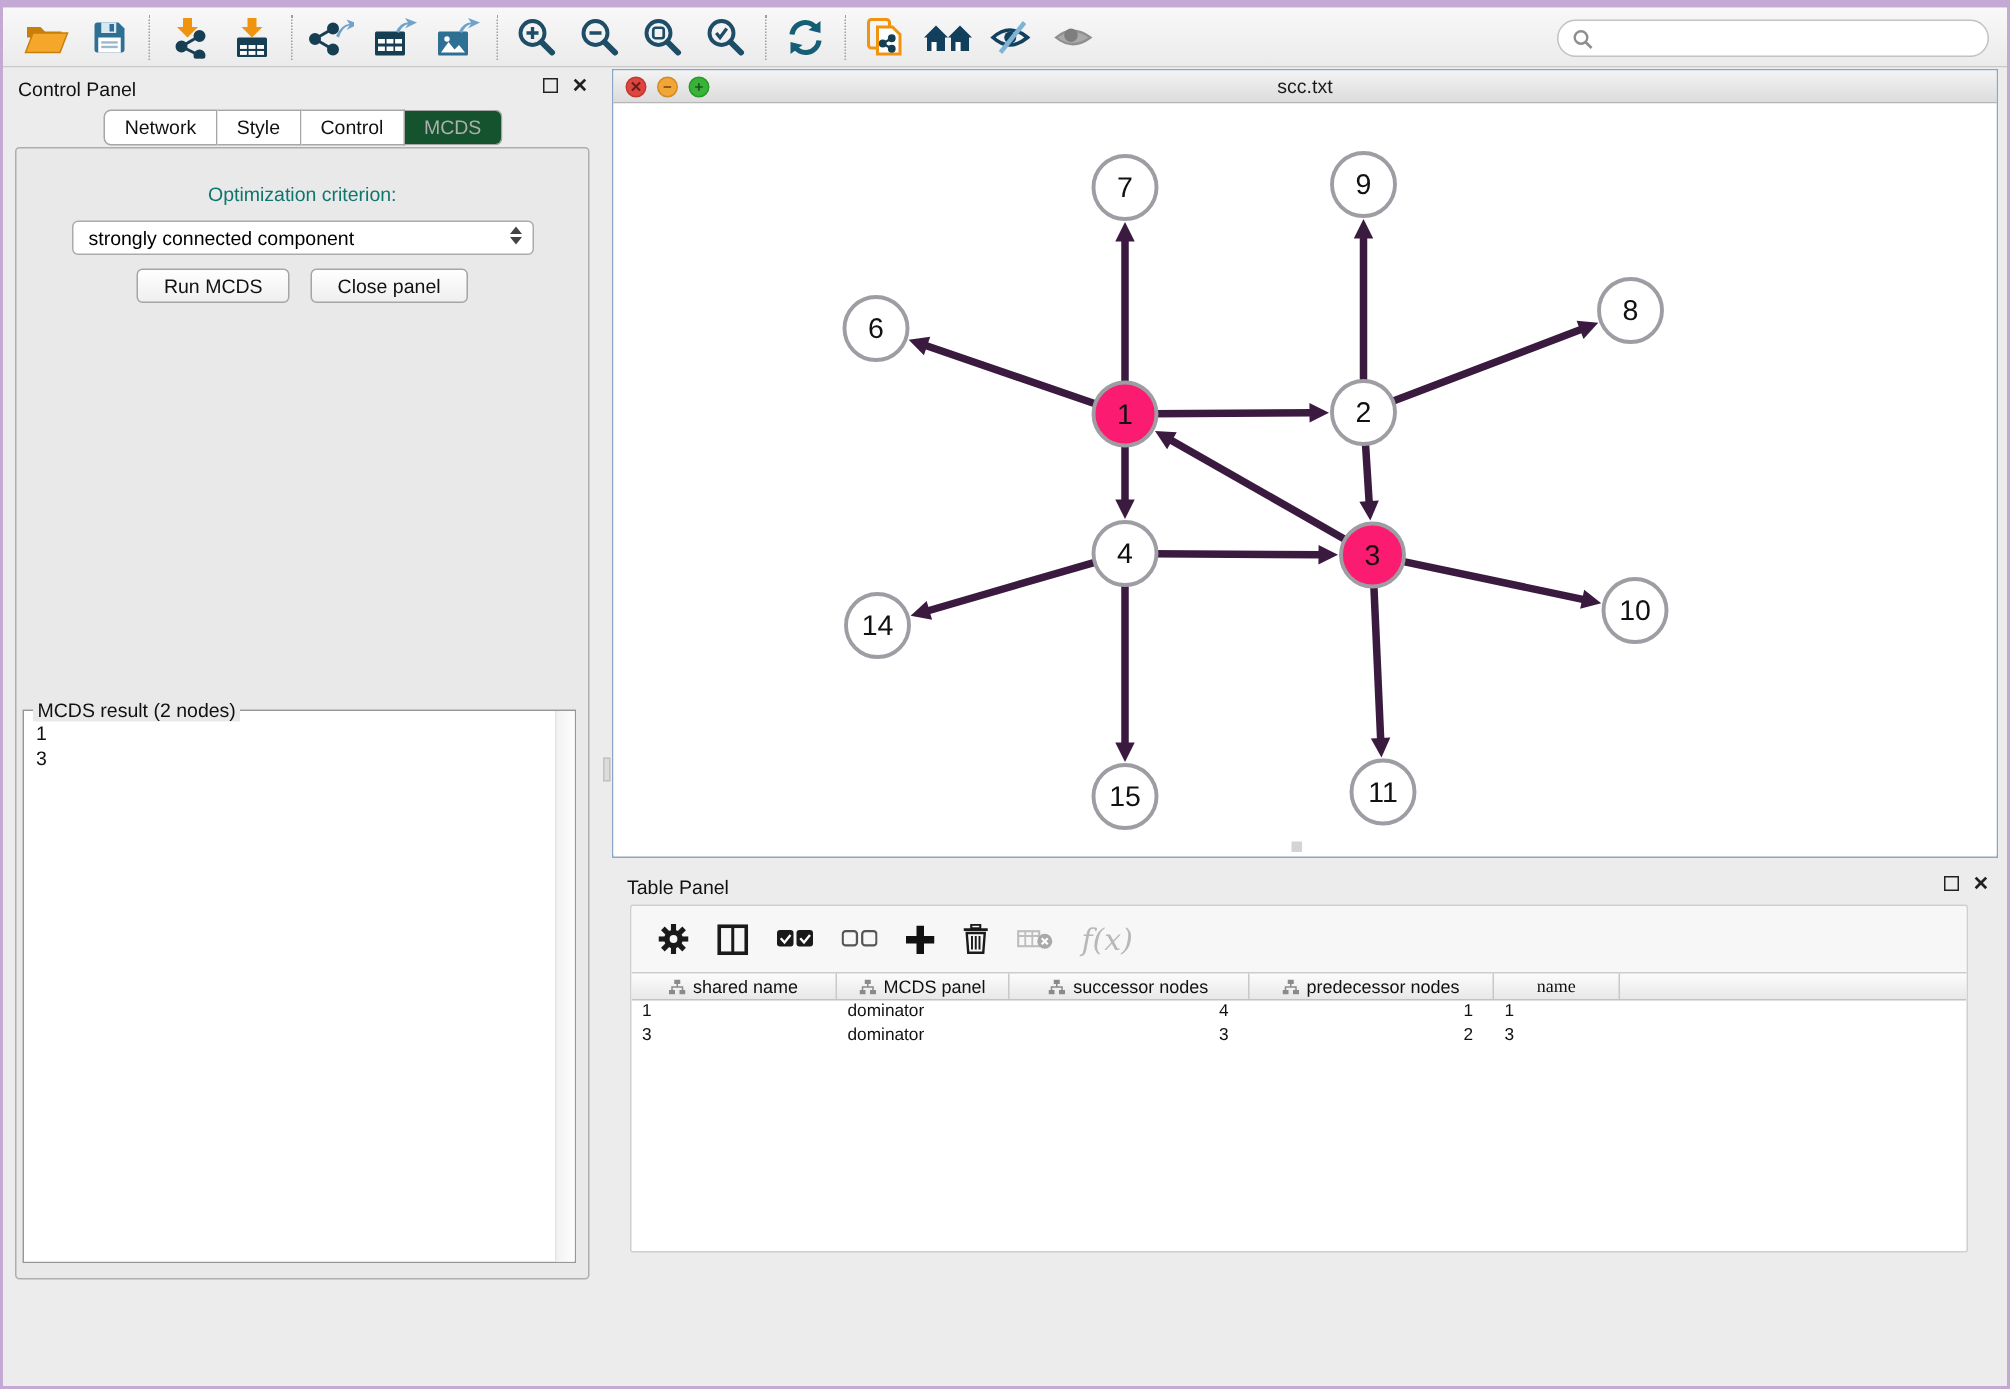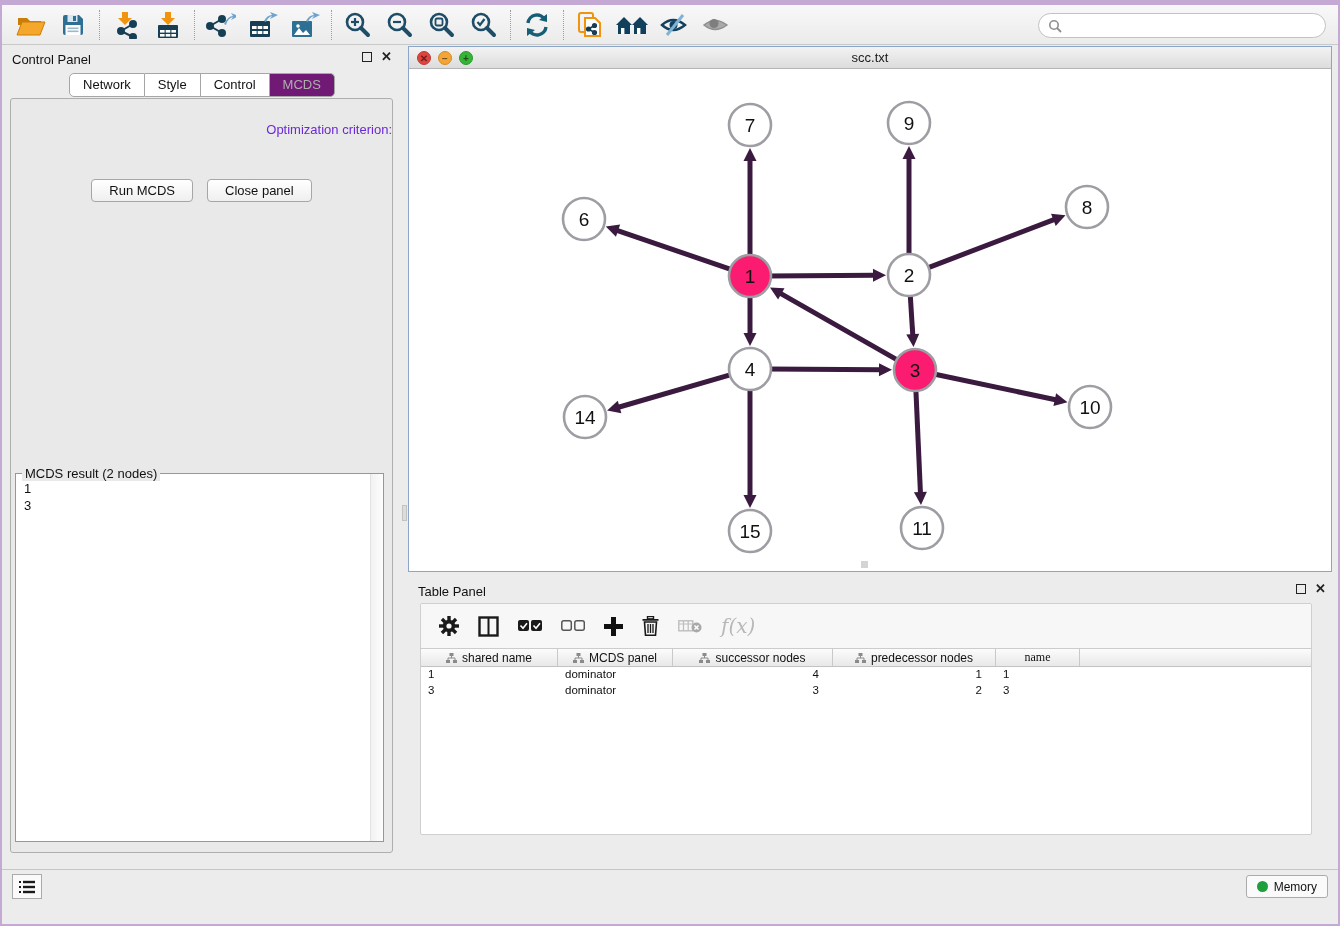--- a/index.html
+++ b/index.html
@@ -31,24 +31,24 @@
   .cp-header { height:28px; position:relative;text-align:center; }
   .panel-title { position:absolute; left:10px; top:7px; font-size:13px; color:#111; }
   .win-btns { position:absolute; right:10px; top:7px; display:flex; gap:9px; align-items:center; }
   .float-ic { width:10px; height:10px; border:1.6px solid #222; }
   .close-ic { font-size:13px; font-weight:bold; color:#222; line-height:10px; }
   .tabs-row { display:flex; justify-content:center; position:relative; z-index:2; }
   .tab { font-size:13px; padding:3px 13px 4px; background:#fff; border:1px solid #a6a6a6; border-left:none;
          color:#111; cursor:default; }
   .tab:first-child { border-left:1px solid #a6a6a6; border-radius:5px 0 0 5px; }
   .tab:last-child { border-radius:0 5px 5px 0; }
-  .tab.selected { background:#701a75; color:#aeaeae; }
+  .tab.selected { background:#14532d; color:#aeaeae; }
   .cp-content { position:absolute; left:8px; right:9px; top:53px; bottom:16px; border:1px solid #aeaeae;
                 border-radius:3px; background:#e9e9e9; }
-  .opt-label { margin-top:23px; text-align:right; font-size:13px; color:#6d28d9; }
+  .opt-label { margin-top:23px; text-align:center; font-size:13px; color:#0f766e; }
   .dropdown { position:absolute; left:37px; top:48px; width:308px; height:23px; background:#fff;
               border:1px solid #ababab; border-radius:4px; font-size:13px; line-height:21px; padding-left:10px; }
   .dd-arrows { position:absolute; right:7px; top:3px; display:flex; flex-direction:column; gap:2px; }
   .dd-arrows i { width:0; height:0; border-left:4px solid transparent; border-right:4px solid transparent; display:block; }
   .dd-up { border-bottom:5px solid #444; }
   .dd-down { border-top:5px solid #444; }
   .btn-row { position:absolute; top:80px; width:100%; display:flex; justify-content:center; gap:14px; }
   .btn { height:23px; padding:0 17px; background:linear-gradient(#ffffff,#efefef); border:1px solid #a6a6a6;
          border-radius:4px; font-size:13px; color:#111; line-height:21px; }
   .result-group { position:absolute; left:4px; right:8px; top:374px; bottom:10px; border:1px solid #979797; background:#fff; }
@@ -280,20 +280,27 @@
         </span>
       </div>
       <div class="tabs-row">
           <div class="tab">Network</div>
           <div class="tab">Style</div>
           <div class="tab">Control</div>
           <div class="tab selected">MCDS</div>
         </div>
       <div class="cp-content">
         <div class="opt-label">Optimization criterion:</div>
+        <div class="dropdown">
+          <span>strongly connected component</span>
+          <span class="dd-arrows">
+              <i class="dd-up"></i>
+              <i class="dd-down"></i>
+            </span>
+        </div>
         <div class="btn-row">
           <button class="btn">Run MCDS</button>
           <button class="btn">Close panel</button>
         </div>
         <div class="result-group">
           <span class="result-legend">MCDS result (2 nodes)</span>
           <div class="result-area">1
 3</div>
           <div class="result-scroll"></div>
         </div>
@@ -494,33 +501,13 @@
               <div class="td-cell" style="width: 115px; text-align: left;">dominator</div>
               <div class="td-cell" style="width: 160px; text-align: right;">3</div>
               <div class="td-cell" style="width: 163px; text-align: right;">2</div>
               <div class="td-cell" style="width: 84px; text-align: left;">3</div>
             </div>
           </div>
       </div>
     </div>
   </div>
 
-  <div class="statusbar">
-    <span class="list-btn">
-      <svg width="16" height="14" viewBox="0 0 16 14">
-        <g stroke="#1a1a1a" stroke-width="2.4">
-          <line x1="4" y1="2" x2="16" y2="2"></line>
-            <line x1="4" y1="7" x2="16" y2="7"></line>
-            <line x1="4" y1="12" x2="16" y2="12"></line>
-        </g>
-        <g fill="#1a1a1a">
-          <rect x="0" y="1" width="2" height="2"></rect>
-            <rect x="0" y="6" width="2" height="2"></rect>
-            <rect x="0" y="11" width="2" height="2"></rect>
-        </g>
-      </svg>
-    </span>
-    <span class="memory-btn">
-      <span class="mem-dot"></span>
-      <span>Memory</span>
-    </span>
-  </div>
 </div>
 
 </body></html>

